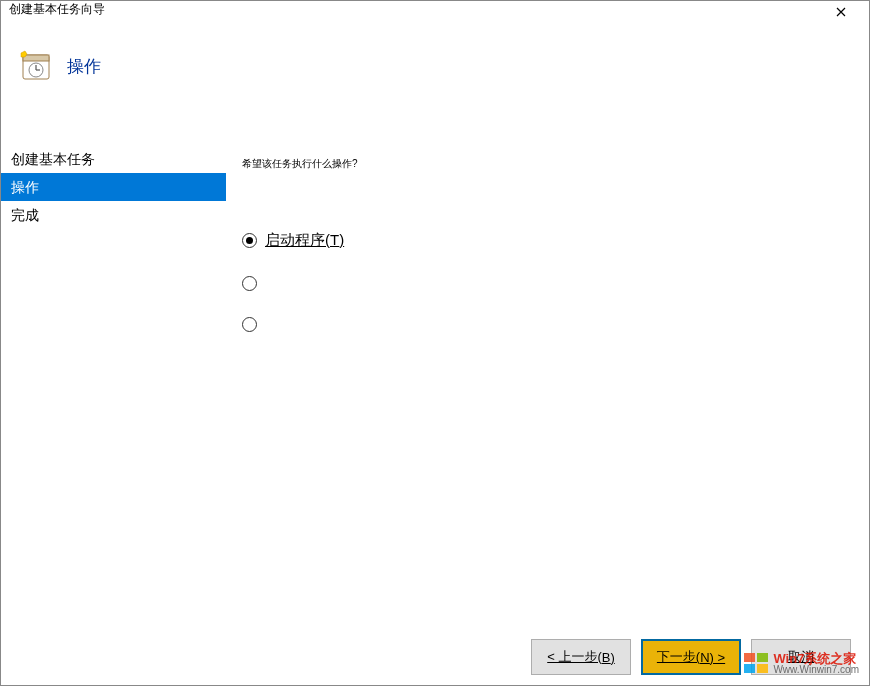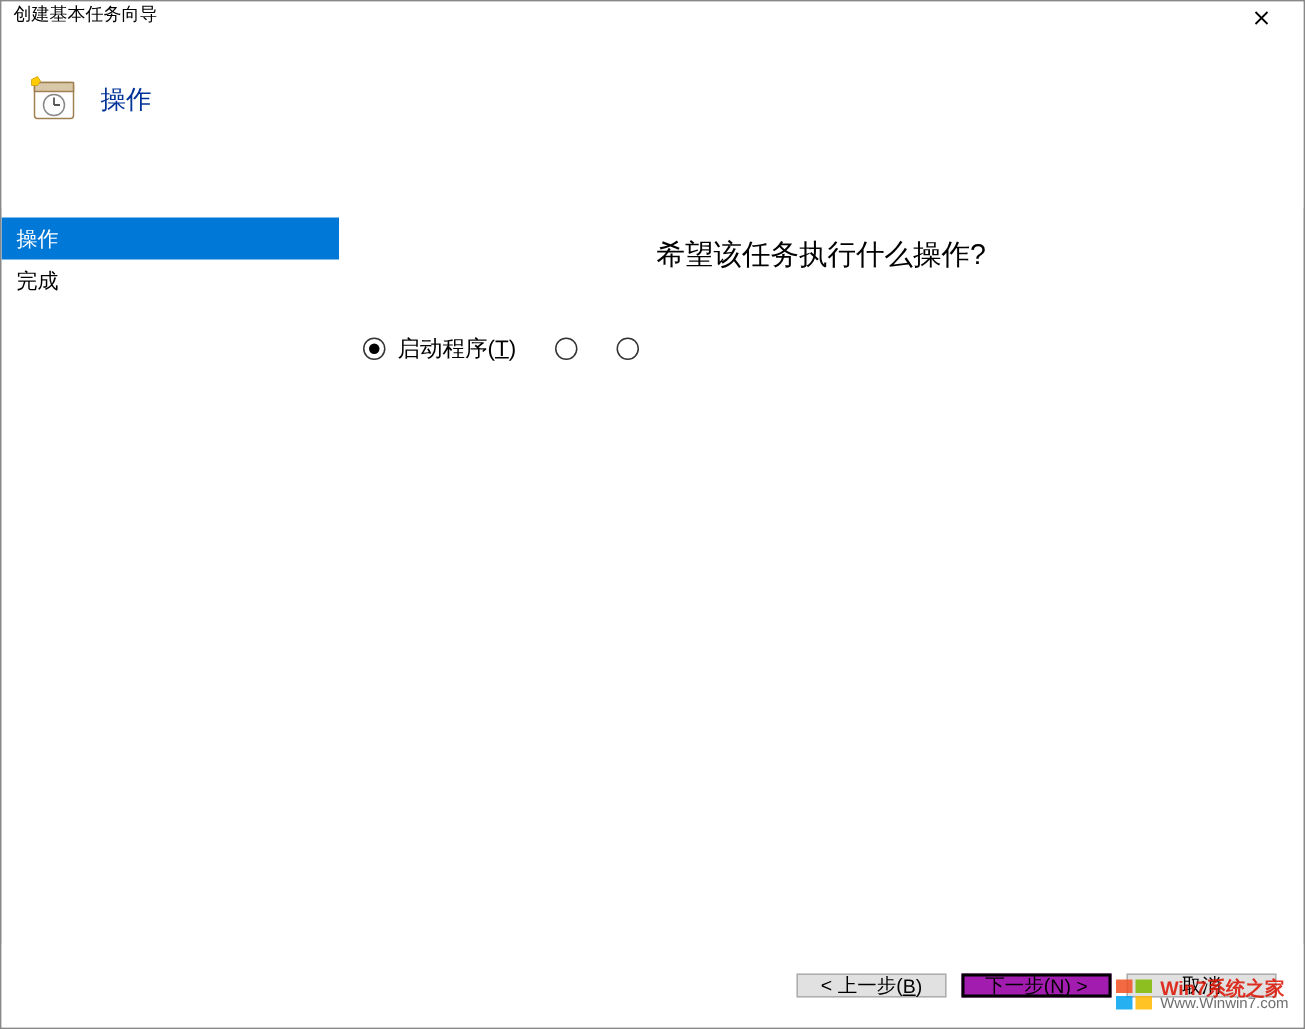--- a/index.html
+++ b/index.html
@@ -77,29 +77,29 @@
     }
     .sidebar-item.selected {
       background: #0078d7;
       color: #fff;
     }
     .main-panel {
       flex: 1;
       padding: 18px 16px 0 16px;
     }
     .question {
-      font-size: 19px;
-      color: #000;
-      margin-bottom: 40px;
-      text-align: center;
+      font-size: 10px;
+      color: #000;
+      margin-bottom: 60px;
     }
     .radio-group {
       display: flex;
-      flex-direction: row;
+      flex-direction: column;
       gap: 26px;
+      text-decoration: underline;
     }
     .radio-row {
       display: flex;
       align-items: center;
       gap: 8px;
       font-size: 15px;
       cursor: pointer;
     }
     .radio-circle {
       width: 15px;
@@ -132,33 +132,34 @@
       height: 56px;
       display: flex;
       align-items: center;
       justify-content: flex-end;
       gap: 10px;
       padding-right: 18px;
       background: #ffffff;
     }
     .wiz-btn {
       min-width: 100px;
-      height: 16px;
+      height: 36px;
       border: 1px solid #adadad;
       background: #e1e1e1;
       font-size: 13px;
       cursor: pointer;
       display: inline-flex;
       align-items: center;
       justify-content: center;
       padding: 0 10px;
+      text-decoration: underline;
     }
     .wiz-btn.default-btn {
-      border: 2px solid #000000;
-      background: #a21caf;
+      border: 2px solid #0369a1;
+      background: #eab308;
     }
     .underline { text-decoration: underline; }
     .watermark {
       position: absolute;
       right: 10px;
       bottom: 10px;
       display: flex;
       align-items: flex-start;
       gap: 4px;
       opacity: 0.85;
@@ -198,20 +199,21 @@
         <line x1="17" y1="21" x2="21" y2="21" stroke="#555" stroke-width="1.2"></line>
         <path d="M2 4 L6 2 L8 5 L6 8 L2 8 Z" fill="#ffcc00" stroke="#cc9900" stroke-width="0.5"></path>
       </svg>
     </div>
     <span class="header-title">操作</span>
   </div>
 </div>
 
 <div class="content-section">
   <div class="sidebar">
+    <div class="sidebar-item">创建基本任务</div>
     <div class="sidebar-item selected">操作</div>
     <div class="sidebar-item">完成</div>
   </div>
   <div class="main-panel">
     <div class="question">希望该任务执行什么操作?</div>
     <div class="radio-group">
 
       <label class="radio-row">
         <span class="radio-circle checked"></span>
         <span class="radio-label"><span>启动程序(</span><span class="underline">T</span><span>)</span></span>

